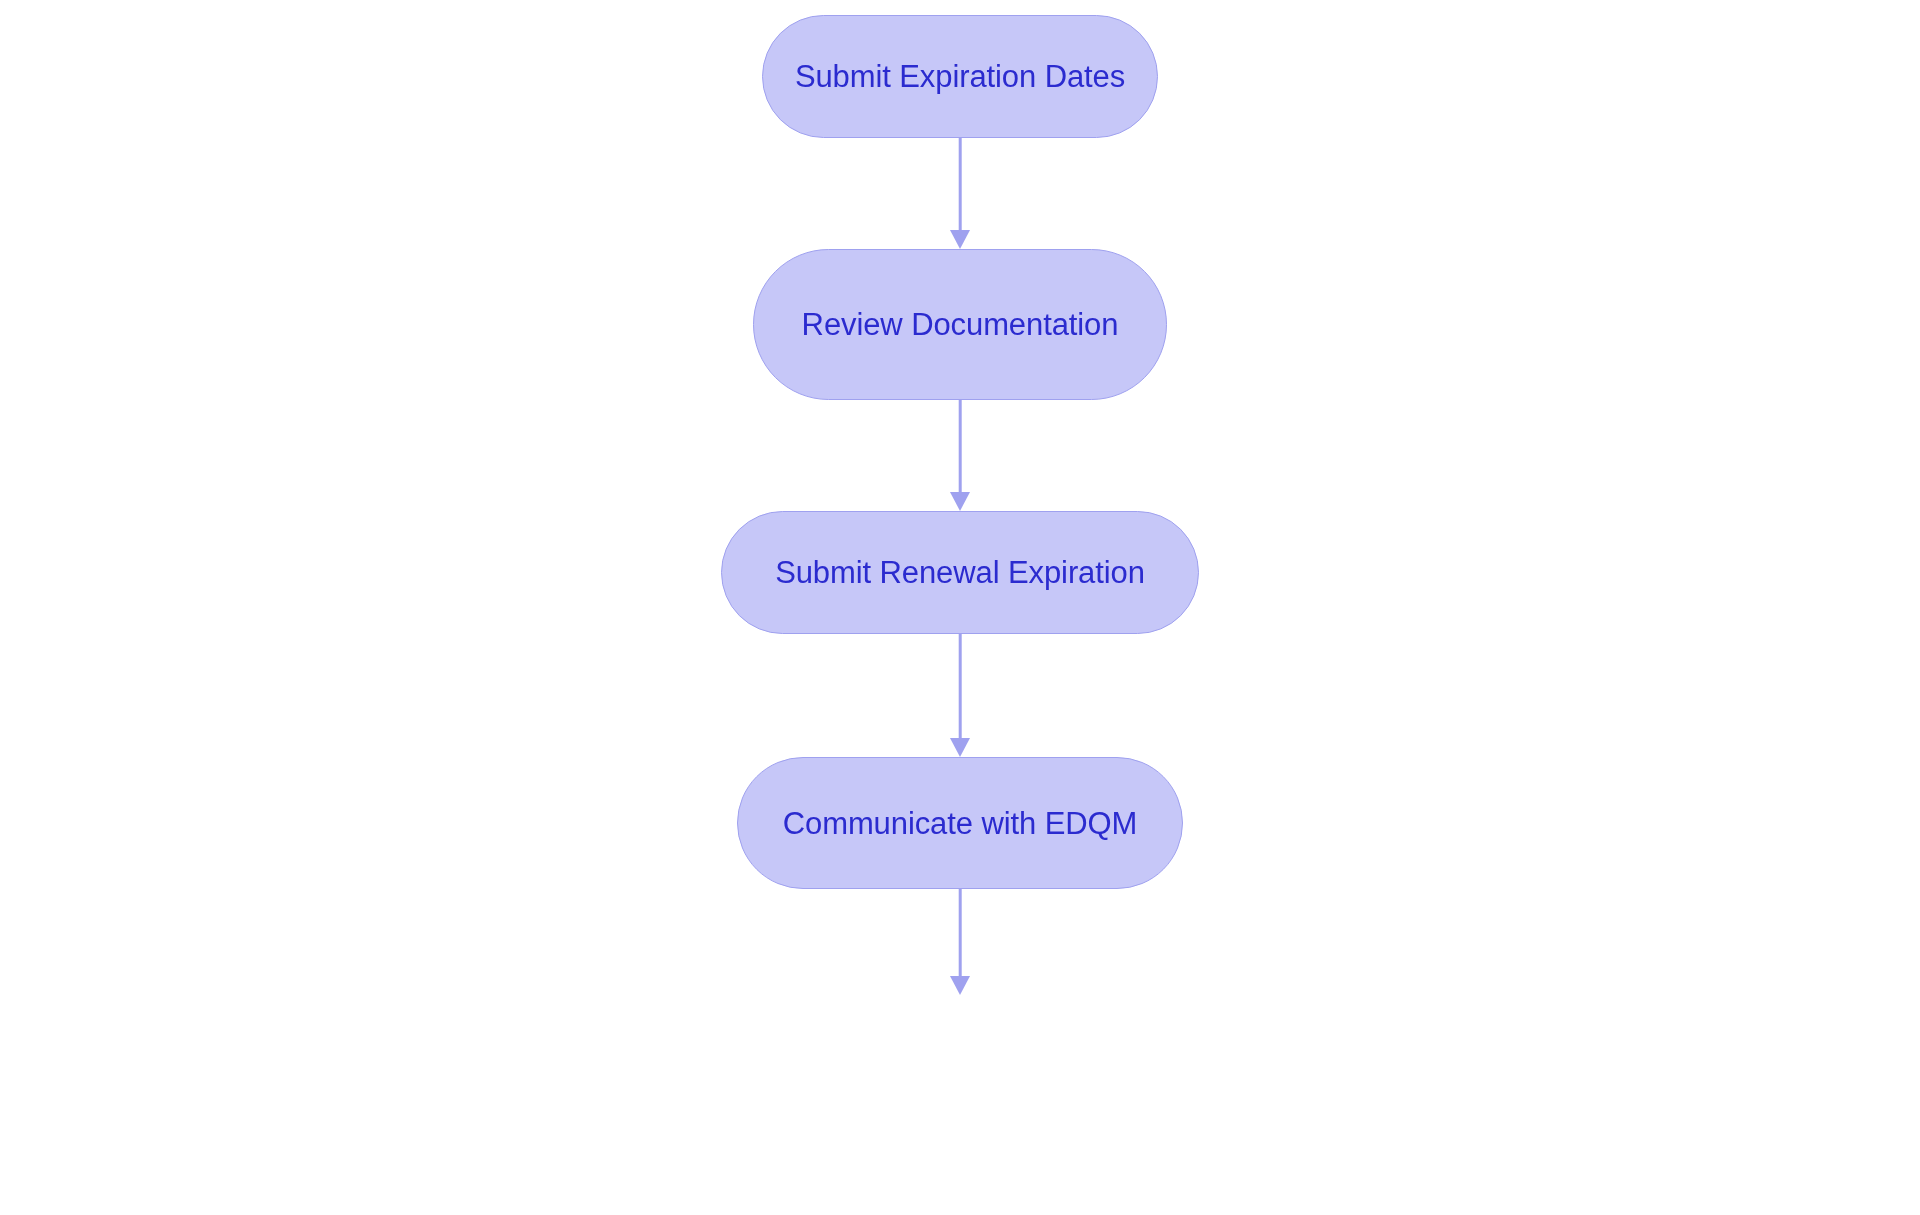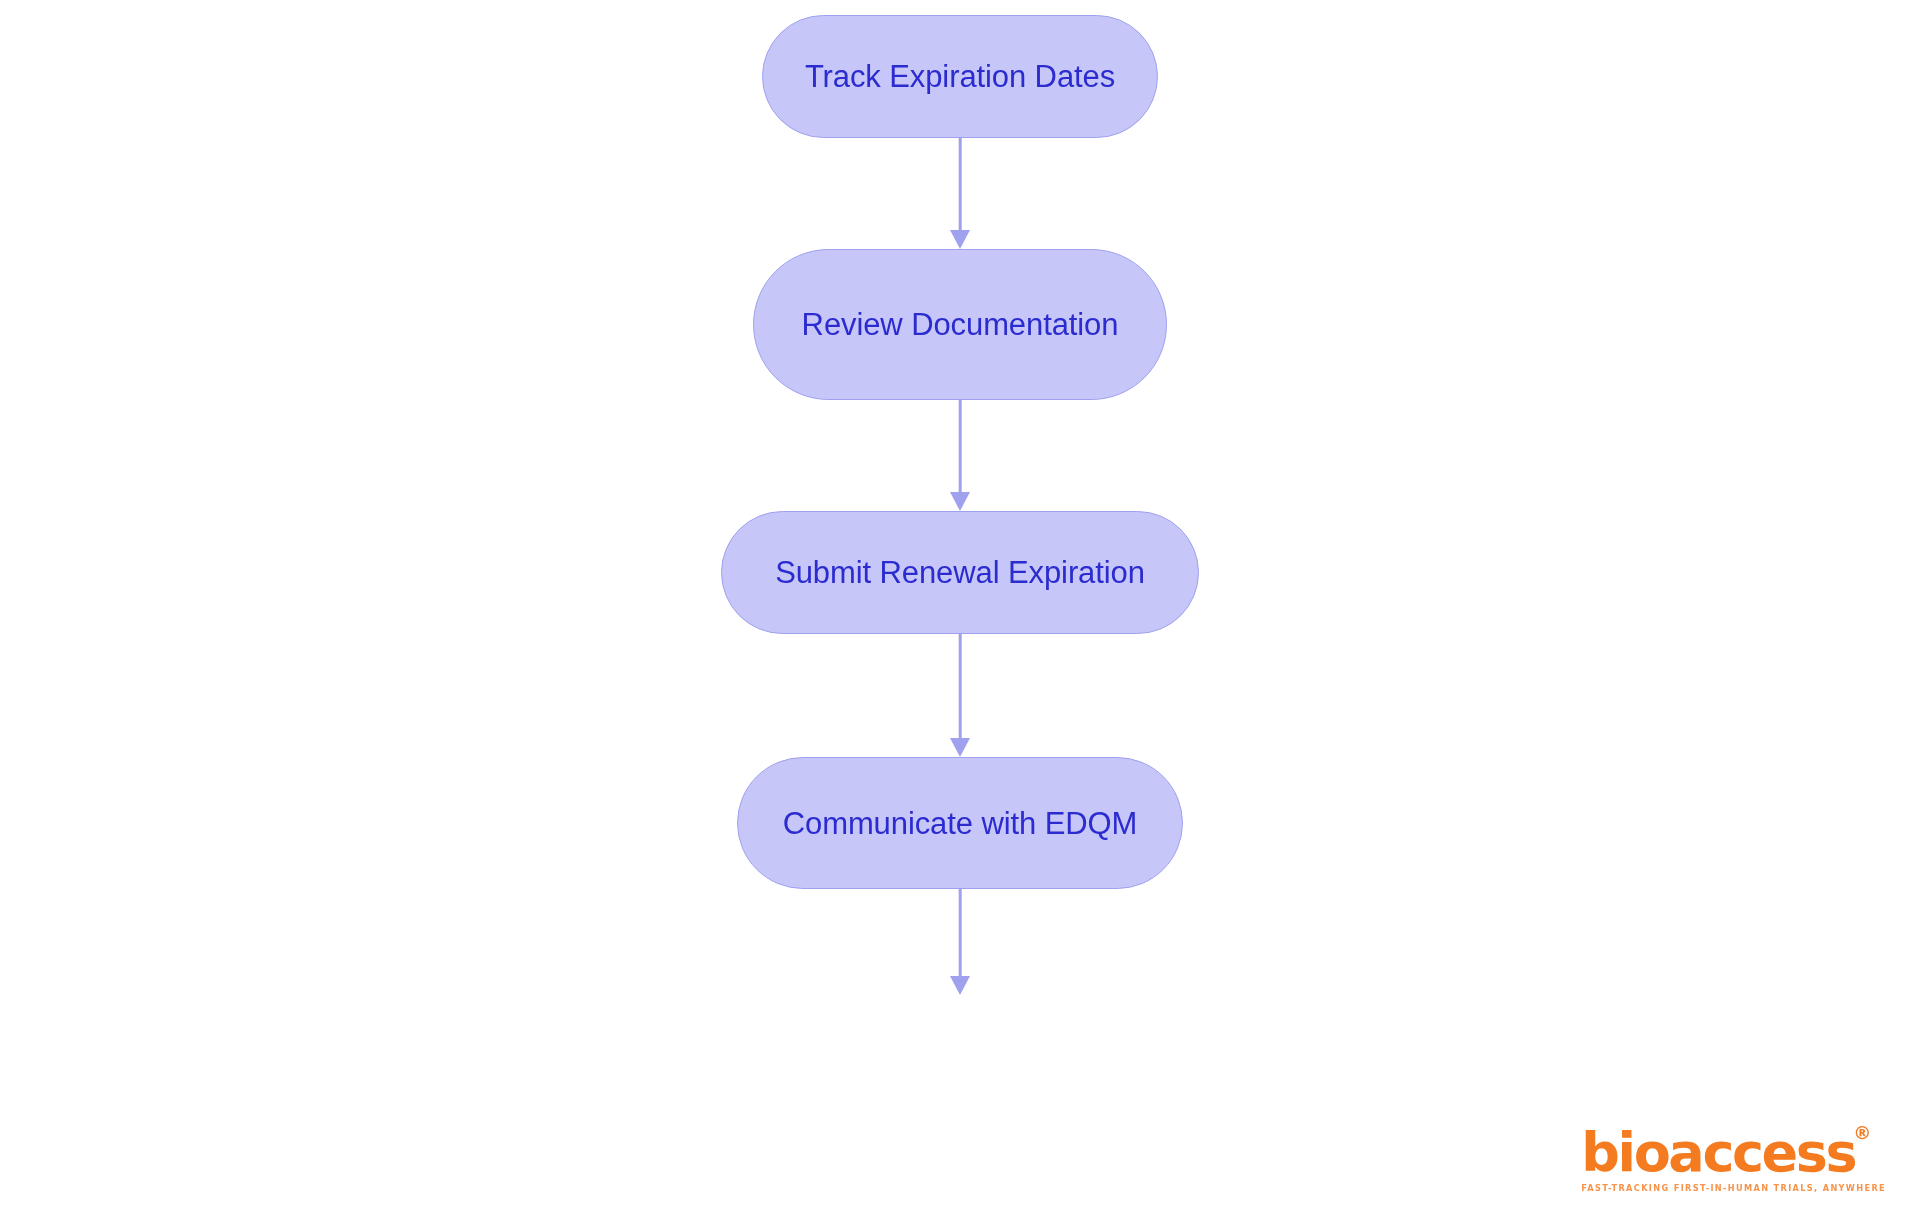--- a/index.html
+++ b/index.html
@@ -139,21 +139,21 @@
   }
 </style>
 </head>
 <body>
 
 <div id="flowchart-canvas">
 
   <div class="node-stack">
 
     <div class="flow-node node-1">
-      <span class="node-label">Track Expiration Dates</span>
+      <span class="node-label">Submit Expiration Dates</span>
     </div>
 
     <div class="connector connector-1">
       <div class="arrow-stem"></div>
       <div class="arrow-head"></div>
     </div>
 
     <div class="flow-node node-2">
       <span class="node-label">Review Documentation</span>
     </div>
@@ -177,20 +177,14 @@
     </div>
 
     <div class="connector connector-4">
       <div class="arrow-stem"></div>
       <div class="arrow-head"></div>
     </div>
 
 
   </div>
 
-  <div class="brand-logo">
-    <div class="brand-wordmark">
-      <span>bioaccess</span><span class="brand-reg">®</span>
-    </div>
-    <div class="brand-tagline">FAST-TRACKING FIRST-IN-HUMAN TRIALS, ANYWHERE</div>
-  </div>
 
 </div>
 
 </body></html>

